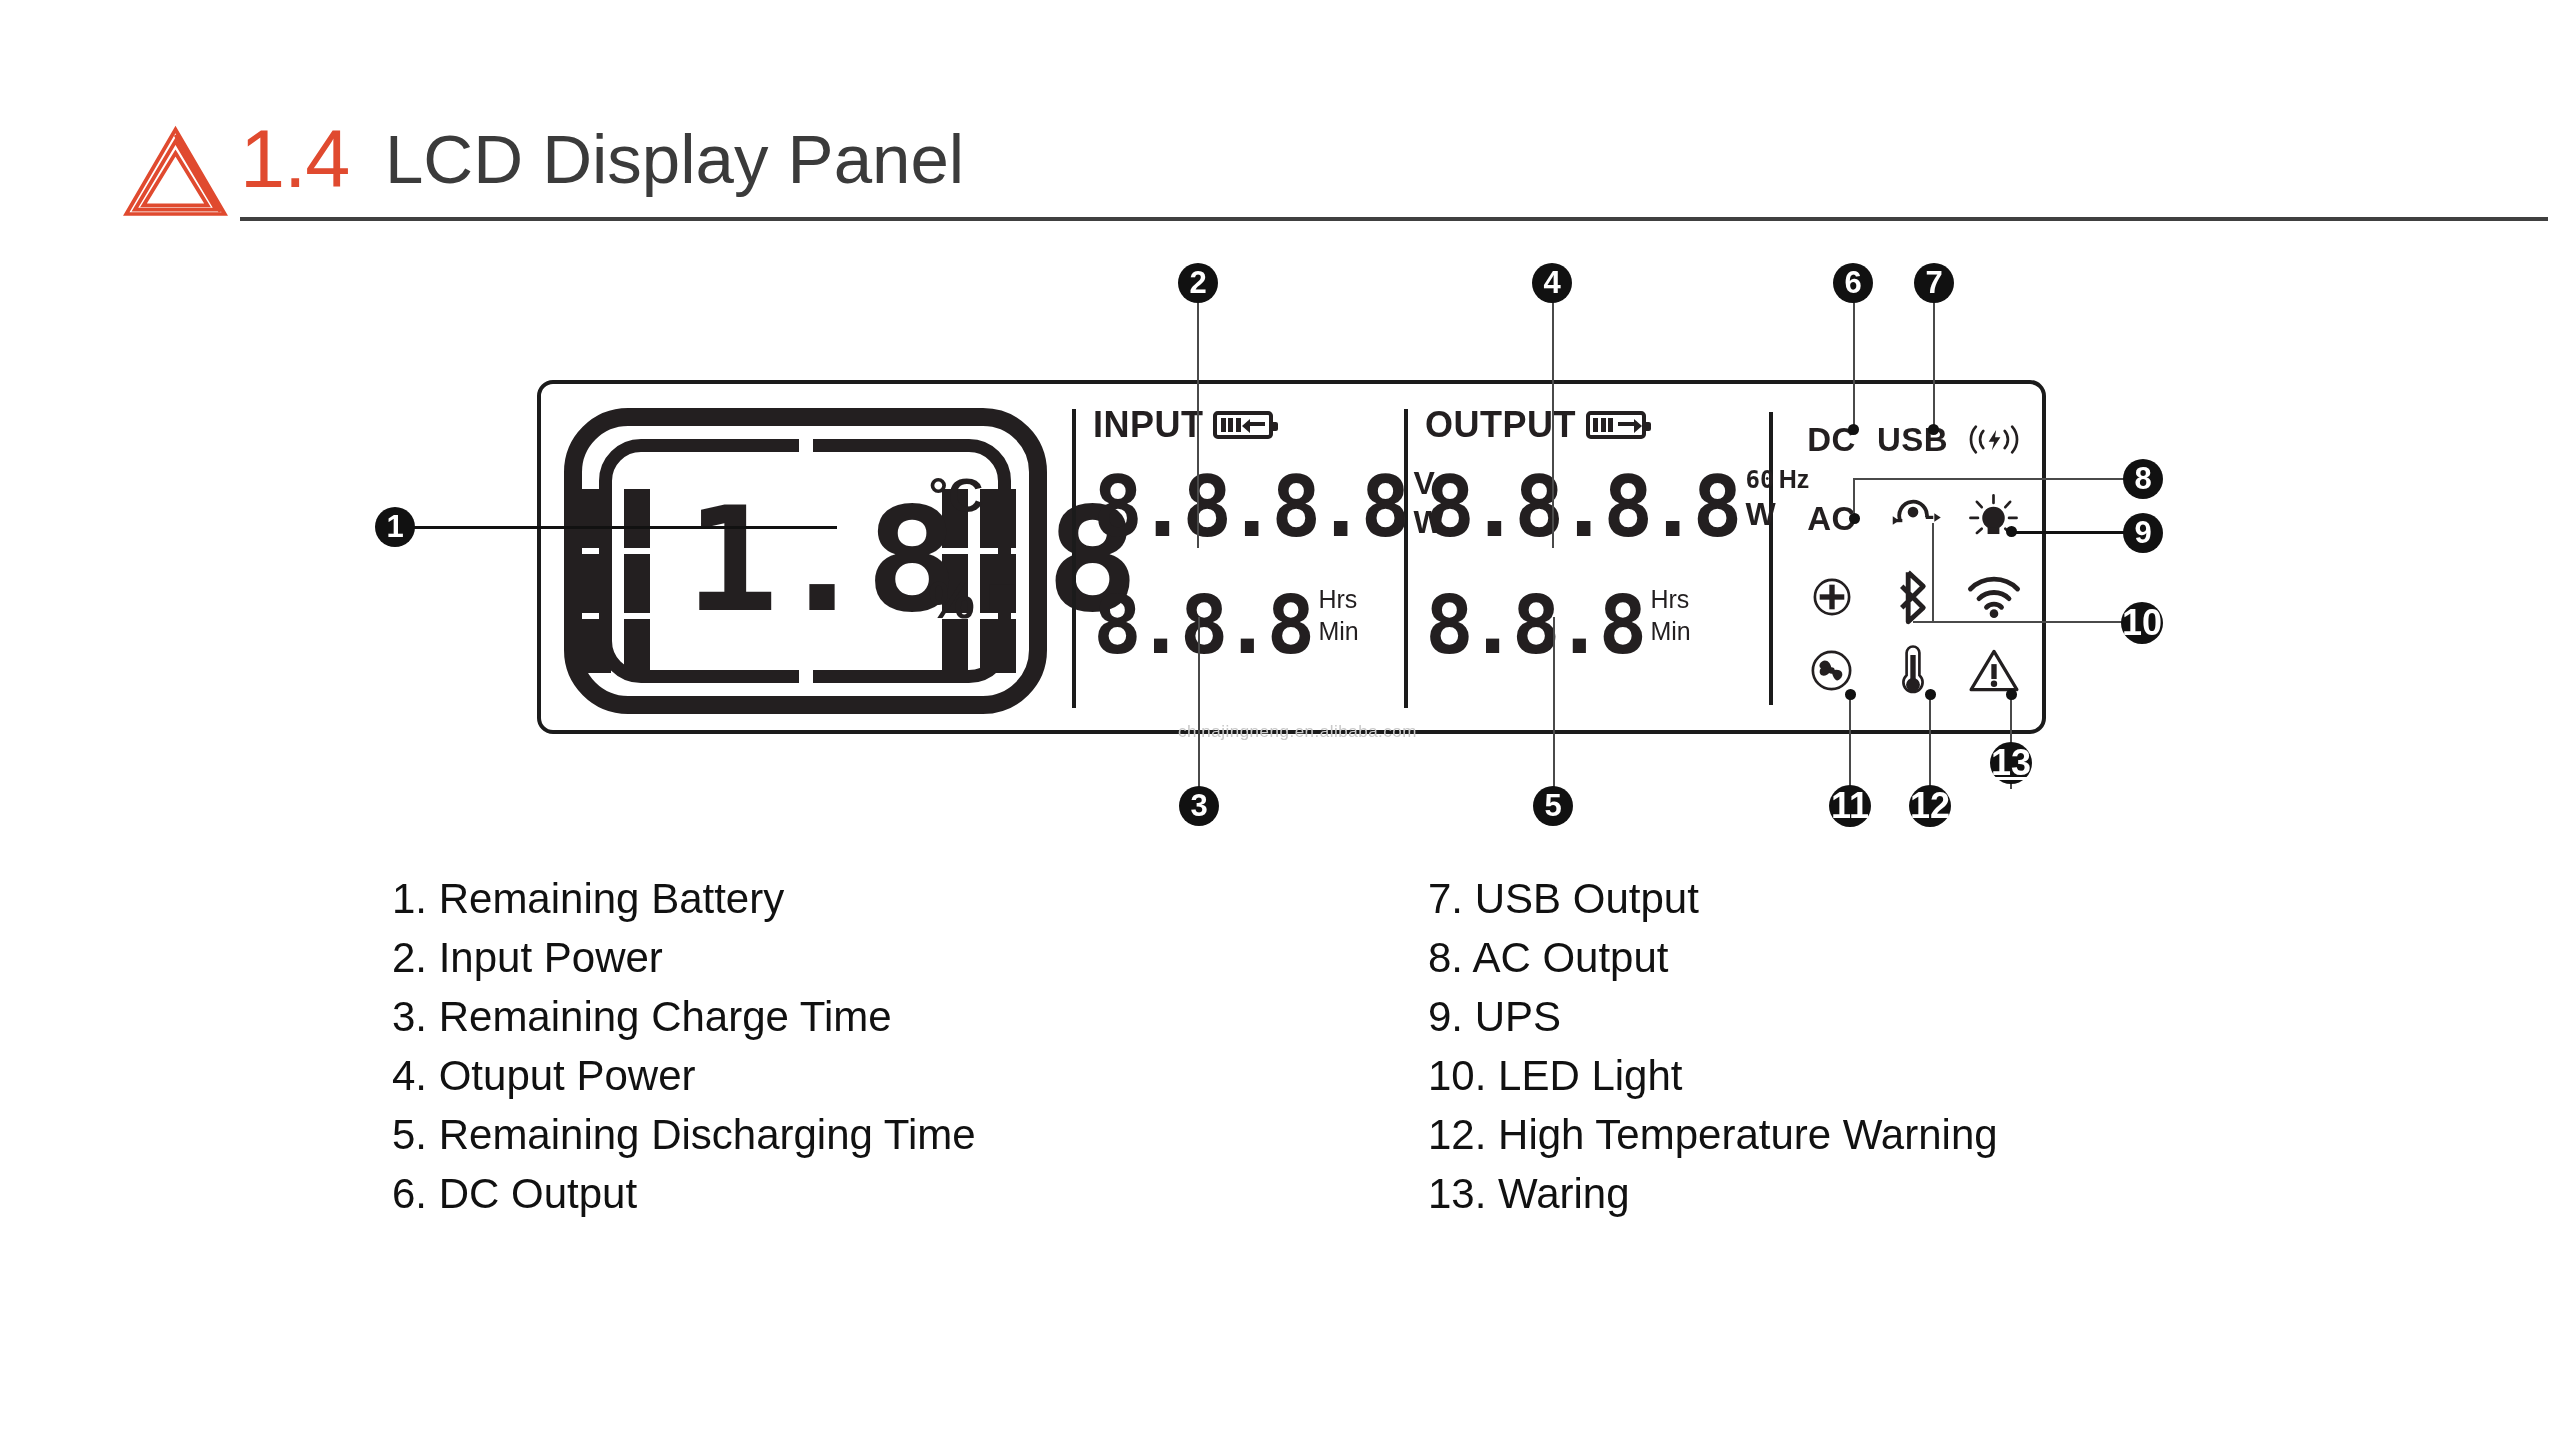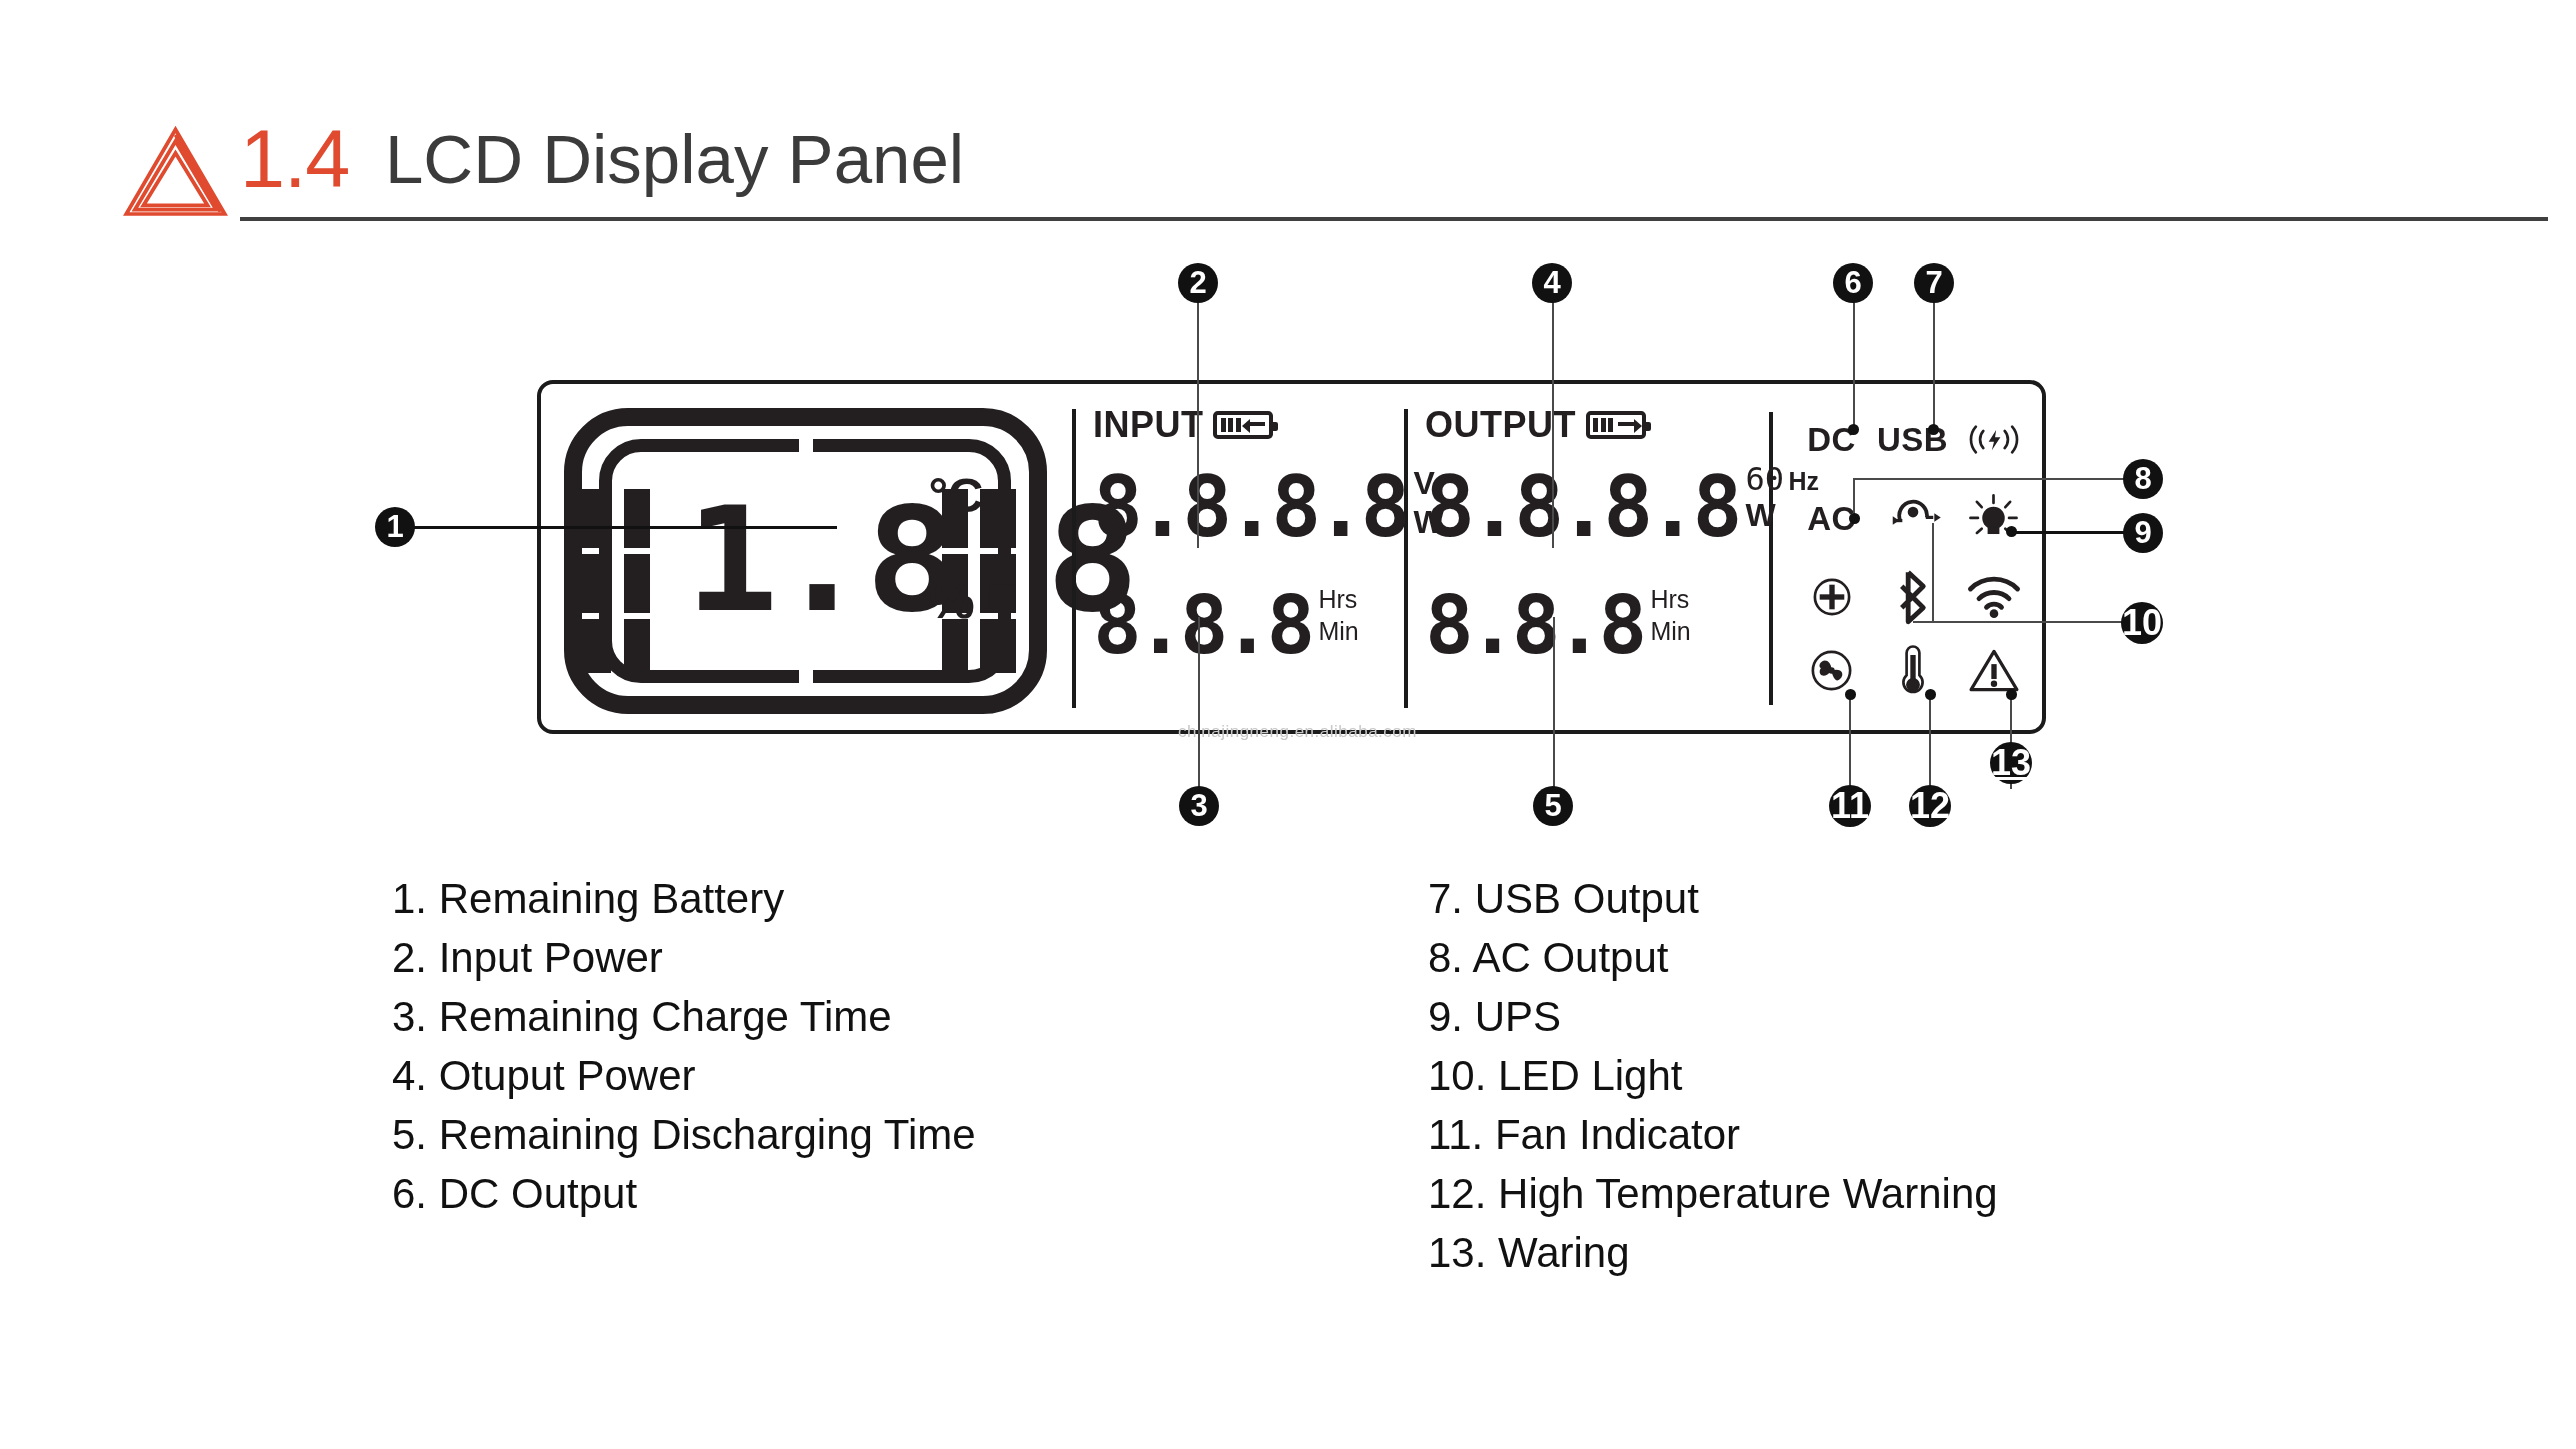--- a/index.html
+++ b/index.html
@@ -85,21 +85,21 @@
   .d-big{font-size:83px;line-height:88px;letter-spacing:-5.4px;}
   .d-sml{font-size:81px;line-height:85px;letter-spacing:-5.4px;}
   .unitcol{display:flex;flex-direction:column;margin-left:8.6px;}
   .unitcol span{font-size:32px;line-height:39px;font-weight:700;color:#231f20;}
   .unit-sm span{font-size:25px;line-height:32px;font-weight:400;}
   #in-row1{left:0;top:58px;}
   #in-row2{left:0;top:177px;}
   #out-row1{left:0;top:58px;}
   #out-row2{left:0;top:177px;}
   .hz{display:flex;align-items:baseline;gap:4.3px;}
-  .hz .seg{font-family:"DejaVu Sans Mono",monospace;font-weight:400;font-size:32px;line-height:30px;}
+  .hz .seg{font-family:"DejaVu Sans Mono",monospace;font-weight:700;font-size:24px;line-height:30px;}
   .hz .hzl{font-size:25px;line-height:30px;font-weight:700;}
 
   
   #icons{position:absolute;left:1250px;top:23.6px;width:243px;height:307px;}
   .irow{position:absolute;left:0;width:243px;height:64px;display:flex;}
   .icell{width:81px;height:64px;display:flex;align-items:center;justify-content:center;
          position:relative;}
   #irow1{top:0;}#irow2{top:79px;}#irow3{top:157px;}#irow4{top:231px;}
   .txtico{font-size:33px;line-height:33px;font-weight:700;color:#231f20;letter-spacing:0.5px;
           font-family:"Liberation Sans",sans-serif;}
@@ -396,18 +396,17 @@
     <div class="legitem">3. Remaining Charge Time</div>
     <div class="legitem">4. Otuput Power</div>
     <div class="legitem">5. Remaining Discharging Time</div>
     <div class="legitem">6. DC Output</div>
   </div>
   <div class="legcol" id="legcol-b">
     <div class="legitem">7. USB Output</div>
     <div class="legitem">8. AC Output</div>
     <div class="legitem">9. UPS</div>
     <div class="legitem">10. LED Light</div>
-    <div class="legitem">11. Fan Indicator</div>
     <div class="legitem">12. High Temperature Warning</div>
     <div class="legitem">13. Waring</div>
   </div>
 </div>
 
 
 </body></html>

